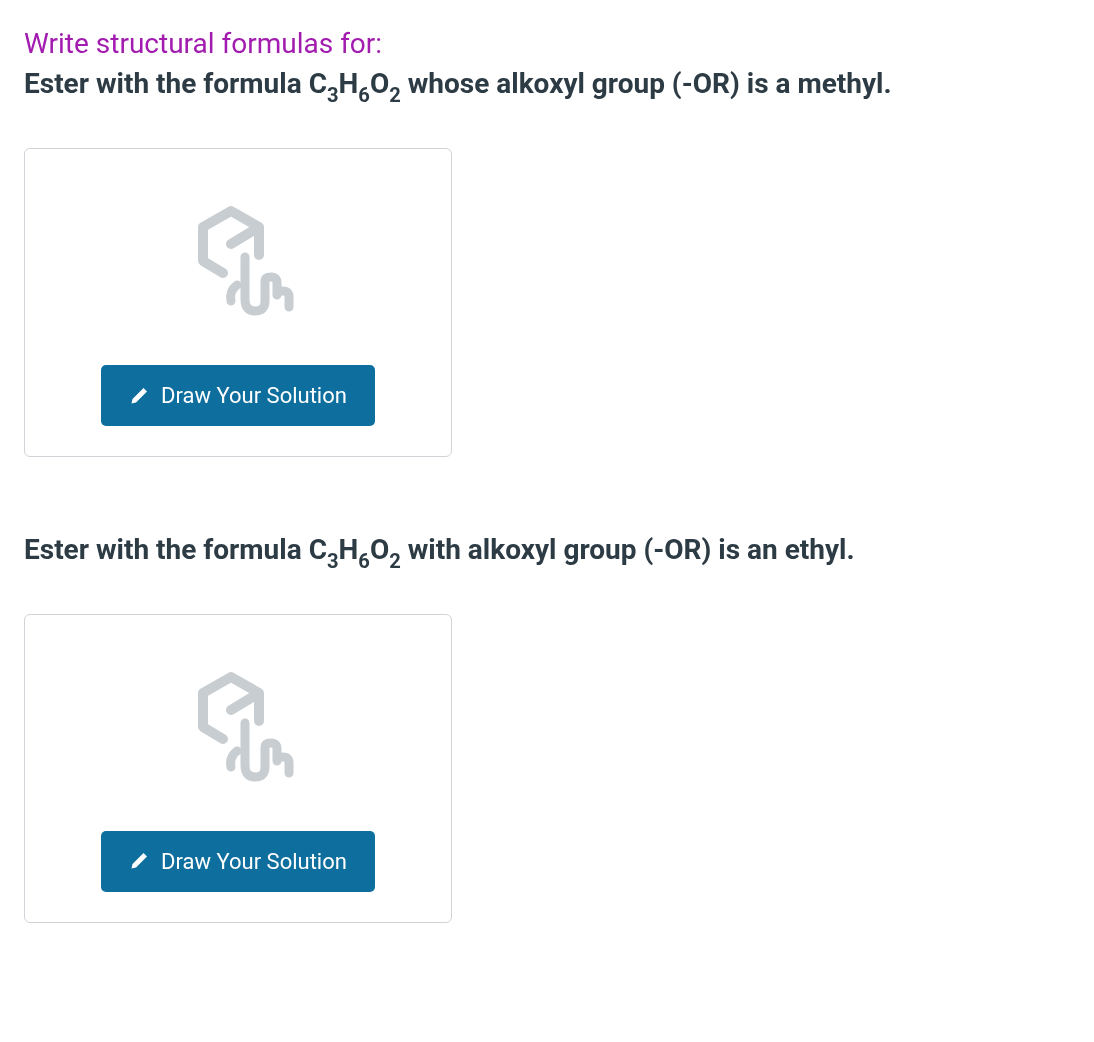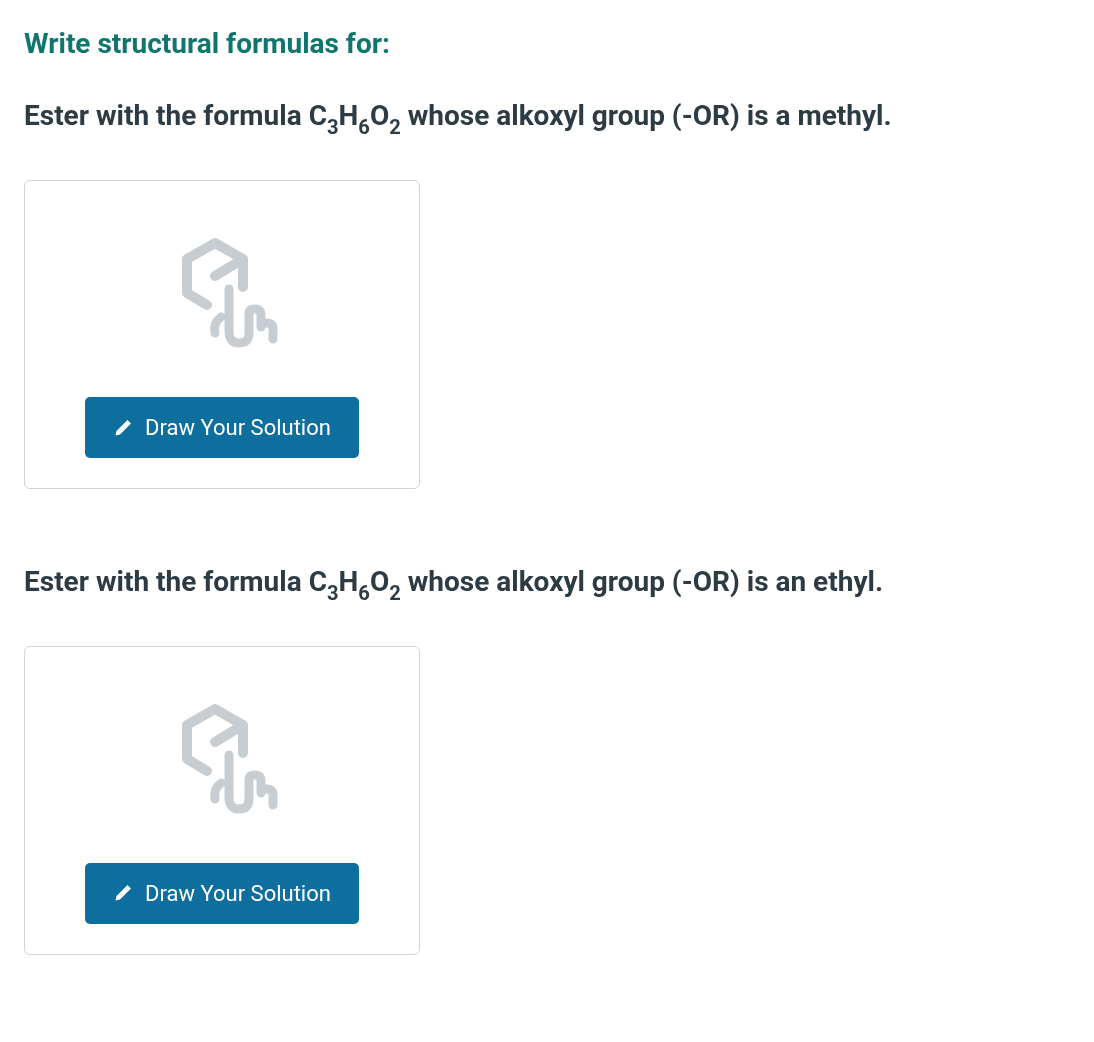--- a/index.html
+++ b/index.html
@@ -9,44 +9,43 @@
     }
     body {
       font-family: -apple-system, BlinkMacSystemFont, "Segoe UI", Roboto, "Helvetica Neue", Arial, sans-serif;
       background: #ffffff;
       padding: 24px;
       color: #2d3b45;
     }
     .intro-text {
       font-size: 28px;
       line-height: 1.4;
-      margin-bottom: 32px;
-      color: #0f766e;
-      font-weight: 700;
+      color: #a21caf;
+      font-weight: 400;
     }
     .prompt-block {
       margin-bottom: 72px;
     }
     .prompt-text {
       font-size: 28px;
       line-height: 1.5;
       color: #2d3b45;
       margin-bottom: 40px;
       font-weight: 700;
     }
     .sub {
       font-size: 0.72em;
       vertical-align: sub;
       position: relative;
       top: 0.1em;
     }
     .draw-card {
       border: 1px solid #d0d4d8;
       border-radius: 6px;
-      width: 396px;
+      width: 428px;
       padding: 30px 30px 30px 30px;
       display: flex;
       flex-direction: column;
       align-items: center;
       background: #fff;
     }
     .molecule-icon-wrap {
       margin: 20px 0 36px 0;
       display: flex;
       justify-content: center;
@@ -90,21 +89,21 @@
       <svg class="pencil-icon" width="20" height="20" viewBox="0 0 20 20" fill="white">
         <path d="M 14.5 2 L 18 5.5 L 7 16.5 L 2.5 17.5 L 3.5 13 Z M 12.5 4 L 16 7.5"></path>
       </svg>
       <span>Draw Your Solution</span>
     </button>
   </div>
 </div>
 
 <div class="prompt-block">
   <p class="prompt-text">
-    <span>Ester with the formula C</span><span class="sub">3</span><span>H</span><span class="sub">6</span><span>O</span><span class="sub">2</span><span> whose alkoxyl group (-OR) is an ethyl.</span>
+    <span>Ester with the formula C</span><span class="sub">3</span><span>H</span><span class="sub">6</span><span>O</span><span class="sub">2</span><span> with alkoxyl group (-OR) is an ethyl.</span>
   </p>
   <div class="draw-card">
     <div class="molecule-icon-wrap">
       <svg width="130" height="130" viewBox="0 0 130 130" fill="none">
         <path d="M 30 28 L 58 12 L 86 28 L 86 56 M 30 28 L 30 62 L 50 74 M 86 28 L 58 45" stroke="#c7cdd1" stroke-width="10" stroke-linecap="round" stroke-linejoin="round" fill="none"></path>
         <path d="M 72 58 L 72 100 Q 72 112 82 112 Q 92 112 92 102 L 92 82 Q 92 78 98 78 Q 104 78 104 84 L 104 96 Q 104 92 110 92 Q 116 92 116 98 L 116 108" stroke="#c7cdd1" stroke-width="9" stroke-linecap="round" stroke-linejoin="round" fill="none"></path>
         <path d="M 64 86 Q 56 92 58 102" stroke="#c7cdd1" stroke-width="9" stroke-linecap="round" fill="none"></path>
       </svg>
     </div>
     <button class="draw-button">

